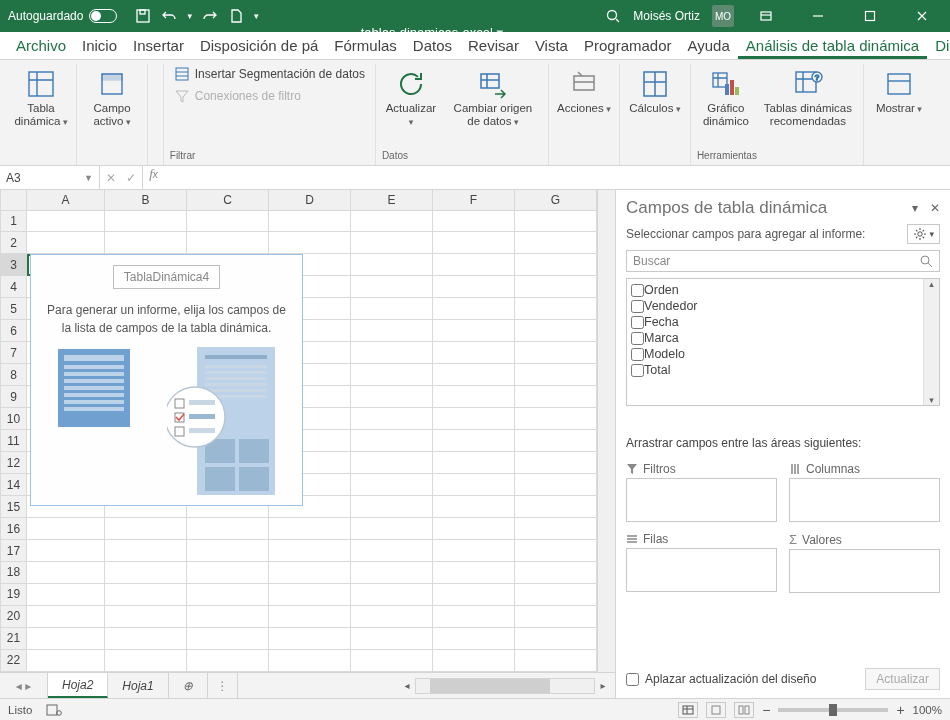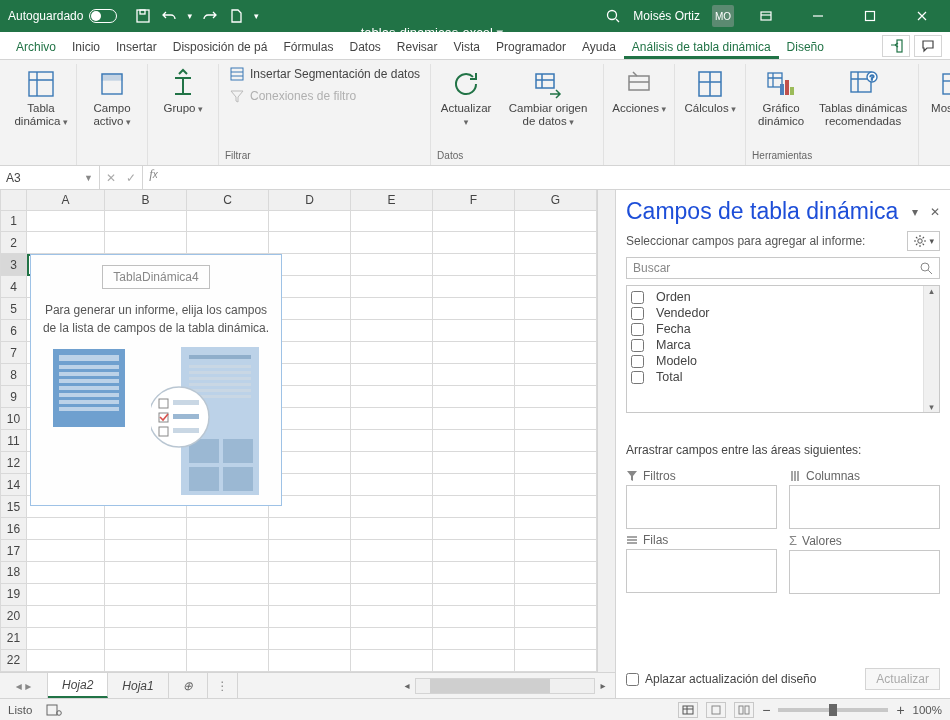--- a/index.html
+++ b/index.html
@@ -14,21 +14,21 @@
   .qat { display:flex; gap:10px; margin-left:8px; align-items:center;}
   .qat-ico { width:16px; height:16px; stroke:#fff; fill:none; }
   .tb-center { flex:1; text-align:center; font-size:13px;margin-top:32px; }
   .tb-right { display:flex; align-items:center; gap:12px; }
   .avatar { width:22px; height:22px; background:#5b8a71; border-radius:2px; display:flex; align-items:center; justify-content:center; font-size:10px;}
   .win-btn { width:40px; height:32px; display:flex; align-items:center; justify-content:center; }
   .win-ico { stroke:#fff; fill:none; width:12px; height:12px;}
 
   
   .ribbon-tabs { background:#fff; height:28px; border-bottom:1px solid #d4d4d4; display:flex; align-items:flex-end; padding:0 8px; }
-  .rtab { padding:6px 8px 5px; font-size:12px; color:#444; cursor:pointer; white-space:nowrap; }
+  .rtab { padding:6px 8px 5px; font-size:15px; color:#444; cursor:pointer; white-space:nowrap; }
   .rtab.file { color:#217346; font-weight:400;}
   .rtab.active { color:#217346; border-bottom:3px solid #217346; padding-bottom:2px;}
   .rtab.ctx { color:#217346; }
   .rtab-spacer { flex:1; }
   .rtab-end { display:flex; gap:4px; padding-bottom:2px;}
   .rtab-end-btn { width:28px; height:22px; border:1px solid #d4d4d4; display:flex;align-items:center;justify-content:center;}
 
   
   .ribbon { background:#f3f3f3; border-bottom:1px solid #d4d4d4; height:106px; display:flex; padding:4px 6px 0; overflow:hidden;}
   .rgroup { border-right:1px solid #e1e1e1; padding:0 6px; display:flex; flex-direction:column; height:100%; }
@@ -60,38 +60,38 @@
   .sheet thead th { background:#f0f0f0; height:20px; text-align:center; border-top:none;}
   .sheet thead th.corner { background:#f0f0f0; width:26px;}
   .sheet tbody th { background:#f0f0f0; width:26px; text-align:center; font-weight:400;}
   .sheet td { height:20px;}
   .colA { width:78px;} .colO { width:82px;}
   th.active-col, .sheet tbody th.active-row { background:#d8d8d8;}
   td.sel { outline:2px solid #217346; outline-offset:-2px;}
   .vscroll { width:18px; background:#f0f0f0; border-left:1px solid #d4d4d4;}
 
   
-  .pt-placeholder { position:absolute; left:30px; top:64px; width:252px; background:#fefefe; border:1px solid #9ec2e6; padding:10px 10px 8px; text-align:center; font-size:12px; color:#555;}
+  .pt-placeholder { position:absolute; left:30px; top:64px; width:273px; background:#fefefe; border:1px solid #9ec2e6; padding:10px 10px 8px; text-align:center; font-size:12px; color:#555;}
   .pt-name { border:1px solid #bfbfbf; padding:4px 10px; margin:0 auto 12px; display:inline-block; color:#888;}
   .pt-illus { margin-top:10px; display:flex; justify-content:space-around; align-items:flex-start;}
 
   
   .taskpane { width:335px; border-left:1px solid #d4d4d4; background:#fff; display:flex; flex-direction:column; padding:8px 10px; gap:6px;}
   .tp-header { display:flex; align-items:center; justify-content:space-between;}
-  .tp-title { font-size:23px; color:#1d4ed8;}
+  .tp-title { font-size:17px; color:#737373;}
   .tp-sub { font-size:12px; color:#555; display:flex; align-items:center; justify-content:space-between;}
   .gear-btn { border:1px solid #c8c8c8; padding:2px 5px; display:flex; align-items:center; gap:2px;}
   .tp-search { border:1px solid #c8c8c8; height:22px; display:flex; align-items:center; padding:0 6px; justify-content:space-between; color:#888;}
   .fieldlist { border:1px solid #c8c8c8; height:128px; overflow:hidden; position:relative;}
   .fieldlist-inner { padding:3px 4px;}
-  .fld { display:flex; align-items:center; gap:12px; font-size:12.5px; padding:1px 0;}
+  .fld { display:flex; align-items:center; gap:0; font-size:12.5px; padding:1px 0;}
   .fld input { width:13px; height:13px;}
   .fl-scroll { position:absolute; right:0; top:0; bottom:0; width:16px; background:#f0f0f0; border-left:1px solid #e1e1e1; display:flex; flex-direction:column; justify-content:space-between; align-items:center; font-size:9px; color:#666;}
   .tp-drag { font-size:12px; margin-top:24px;}
-  .areas { display:grid; grid-template-columns:1fr 1fr; gap:2px 12px; margin-top:4px;}
+  .areas { display:grid; grid-template-columns:1fr 1fr; gap:8px 12px; margin-top:4px;}
   .area-box { }
   .area-label { font-size:12px; color:#666; padding:2px 0; display:flex; align-items:center; gap:5px;}
   .area-drop { border:1px solid #c8c8c8; height:44px; background:#fff;}
   .tp-footer { display:flex; align-items:center; justify-content:space-between; margin-top:auto; padding-top:6px; font-size:12px;}
   .btn-disabled { border:1px solid #d4d4d4; color:#aaa; padding:3px 10px; background:#f7f7f7;}
 
   
   .sheettabs { height:26px; border-top:1px solid #d4d4d4; display:flex; align-items:stretch; background:#f3f3f3;}
   .st-nav { width:48px; display:flex; align-items:center; justify-content:center; gap:6px; color:#888; border-right:1px solid #d4d4d4;}
   .stab { padding:4px 14px; border-right:1px solid #d4d4d4; background:#f3f3f3; display:flex; align-items:center; font-size:12px;font-style:italic;}
@@ -226,29 +226,20 @@
         <svg class="big-ico" viewBox="0 0 32 32" fill="none" stroke="#3a78b5" stroke-width="1.4">
             <rect x="6" y="6" width="20" height="20"></rect>
             <rect x="6" y="6" width="20" height="6" fill="#3a78b5" opacity=".25"></rect>
           </svg>
         <span class="big-label drop">Campo activo</span>
       </div>
     </div>
     <div class="rgroup-label">&nbsp;</div>
   </div>
   <div class="rgroup">
-    <div class="rgroup-body">
-      <div class="big-btn">
-        <svg class="big-ico" viewBox="0 0 32 32" fill="none" stroke="#217346" stroke-width="2">
-            <path d="M8 10h16M16 10v16m-8 0h16"></path>
-            <path d="M12 6l4-4 4 4"></path>
-          </svg>
-        <span class="big-label drop">Grupo</span>
-      </div>
-    </div>
     <div class="rgroup-label">&nbsp;</div>
   </div>
   <div class="rgroup">
     <div class="rgroup-body">
       <div class="stacked">
         <div class="small-cmd">
           <svg class="small-ico" viewBox="0 0 16 16" fill="none" stroke="#3a78b5">
               <rect x="2" y="2" width="12" height="12"></rect>
               <path d="M2 6h12M2 10h12"></path>
             </svg>

